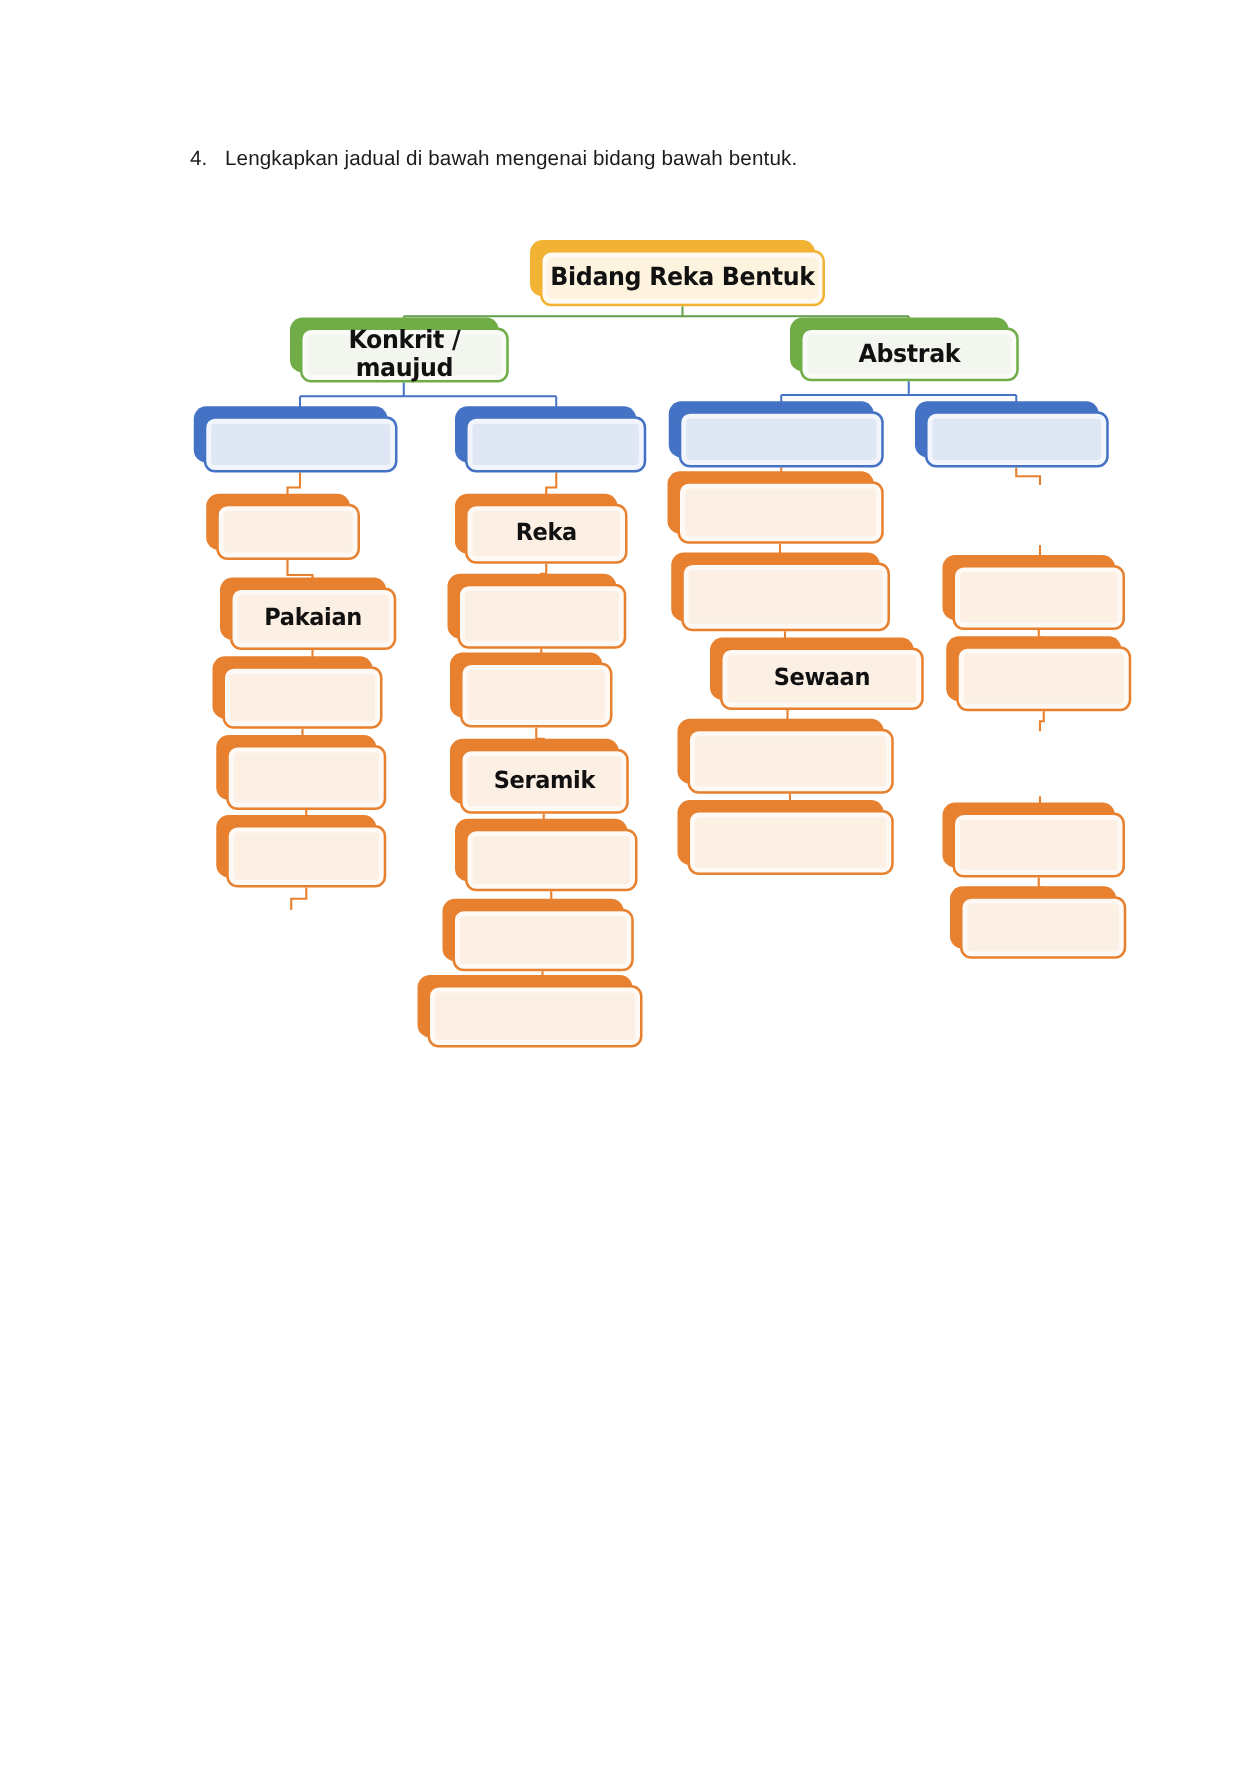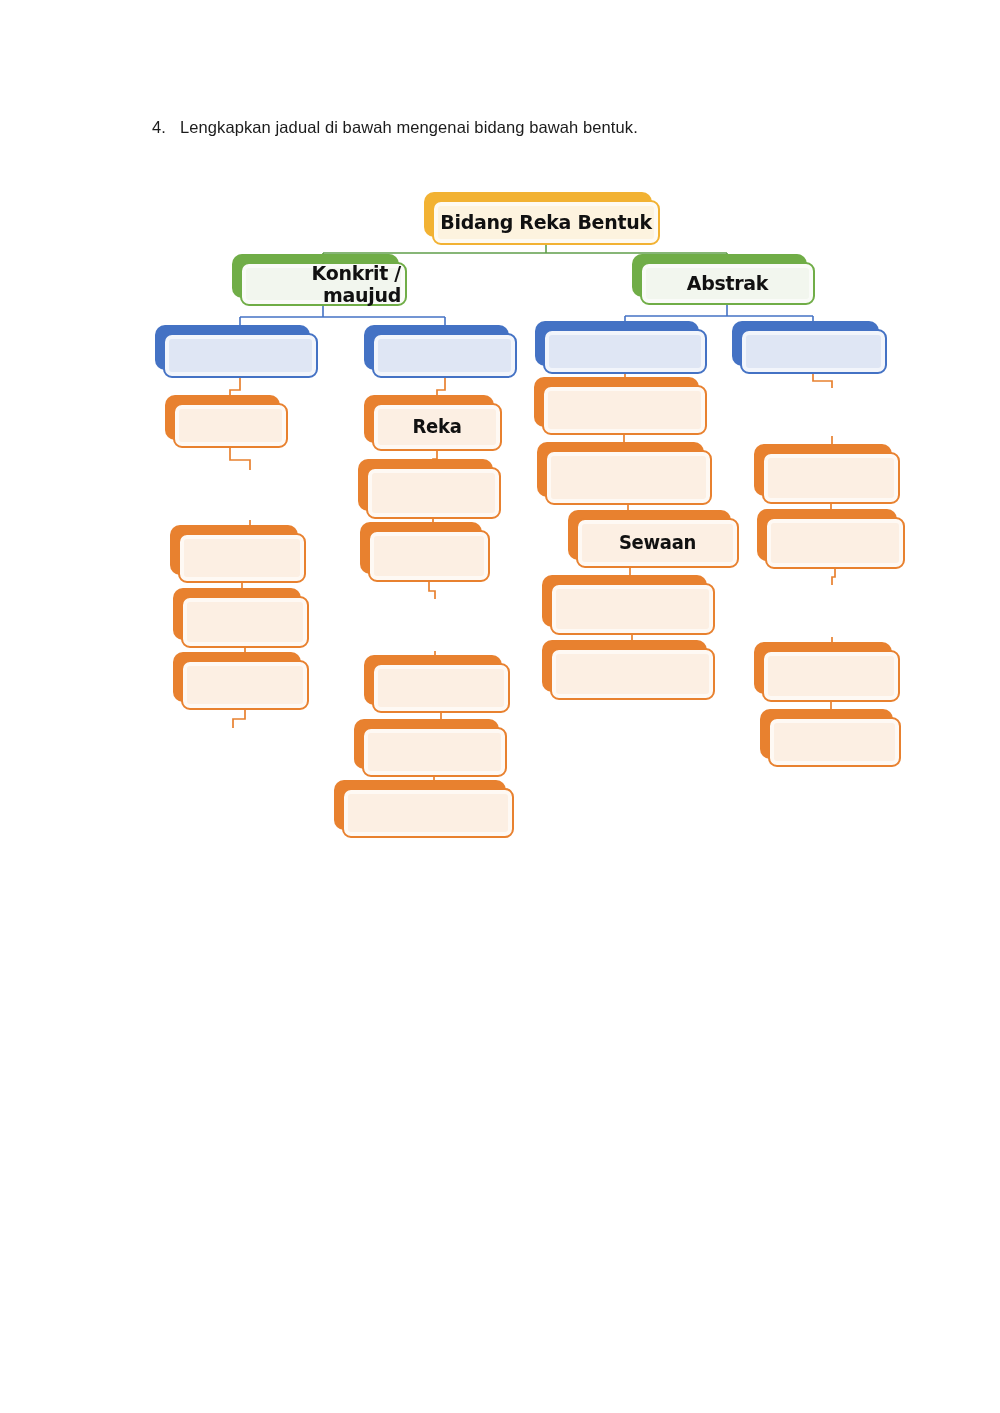--- a/index.html
+++ b/index.html
@@ -25,21 +25,21 @@
     background:var(--c);
     border-radius:10px;
   }
   .node .inner{
     position:absolute;inset:0;
     border:2.4px solid var(--c);
     border-radius:9px;
     background:var(--fill);
     box-shadow:inset 0 0 0 4px rgba(255,255,255,.6);
     display:flex;align-items:center;justify-content:center;
-    text-align:right;
+    text-align:center;
   }
   .lbl{
     font-family:"DejaVu Sans", sans-serif;
     font-weight:bold;color:#111;
     font-size:18px;letter-spacing:-.3px;line-height:1.1;
     transform:scaleY(1.05);
     padding:0 4px;
   }
   .yellow{--c:var(--root-accent,#F2B233);--fill:#fdf3df;}
   .green {--c:var(--branch-accent,#70AD47);--fill:#f2f6ee;}
@@ -142,20 +142,25 @@
     <div class="inner">
         <span class="lbl"></span>
       </div>
   </div>
 
   <div class="node orange" style="left:173px;top:403px;width:115px;height:45px">
     <div class="inner">
         <span class="lbl"></span>
       </div>
   </div>
+  <div class="node orange" style="left:184px;top:470px;width:133px;height:50px">
+    <div class="inner">
+        <span class="lbl">Pakaian</span>
+      </div>
+  </div>
   <div class="node orange" style="left:178px;top:533px;width:128px;height:50px">
     <div class="inner">
         <span class="lbl"></span>
       </div>
   </div>
   <div class="node orange" style="left:181px;top:596px;width:128px;height:52px">
     <div class="inner">
         <span class="lbl"></span>
       </div>
   </div>
@@ -173,20 +178,25 @@
   <div class="node orange" style="left:366px;top:467px;width:135px;height:52px">
     <div class="inner">
         <span class="lbl"></span>
       </div>
   </div>
   <div class="node orange" style="left:368px;top:530px;width:122px;height:52px">
     <div class="inner">
         <span class="lbl"></span>
       </div>
   </div>
+  <div class="node orange" style="left:368px;top:599px;width:135px;height:52px">
+    <div class="inner">
+        <span class="lbl">Seramik</span>
+      </div>
+  </div>
   <div class="node orange" style="left:372px;top:663px;width:138px;height:50px">
     <div class="inner">
         <span class="lbl"></span>
       </div>
   </div>
   <div class="node orange" style="left:362px;top:727px;width:145px;height:50px">
     <div class="inner">
         <span class="lbl"></span>
       </div>
   </div>

